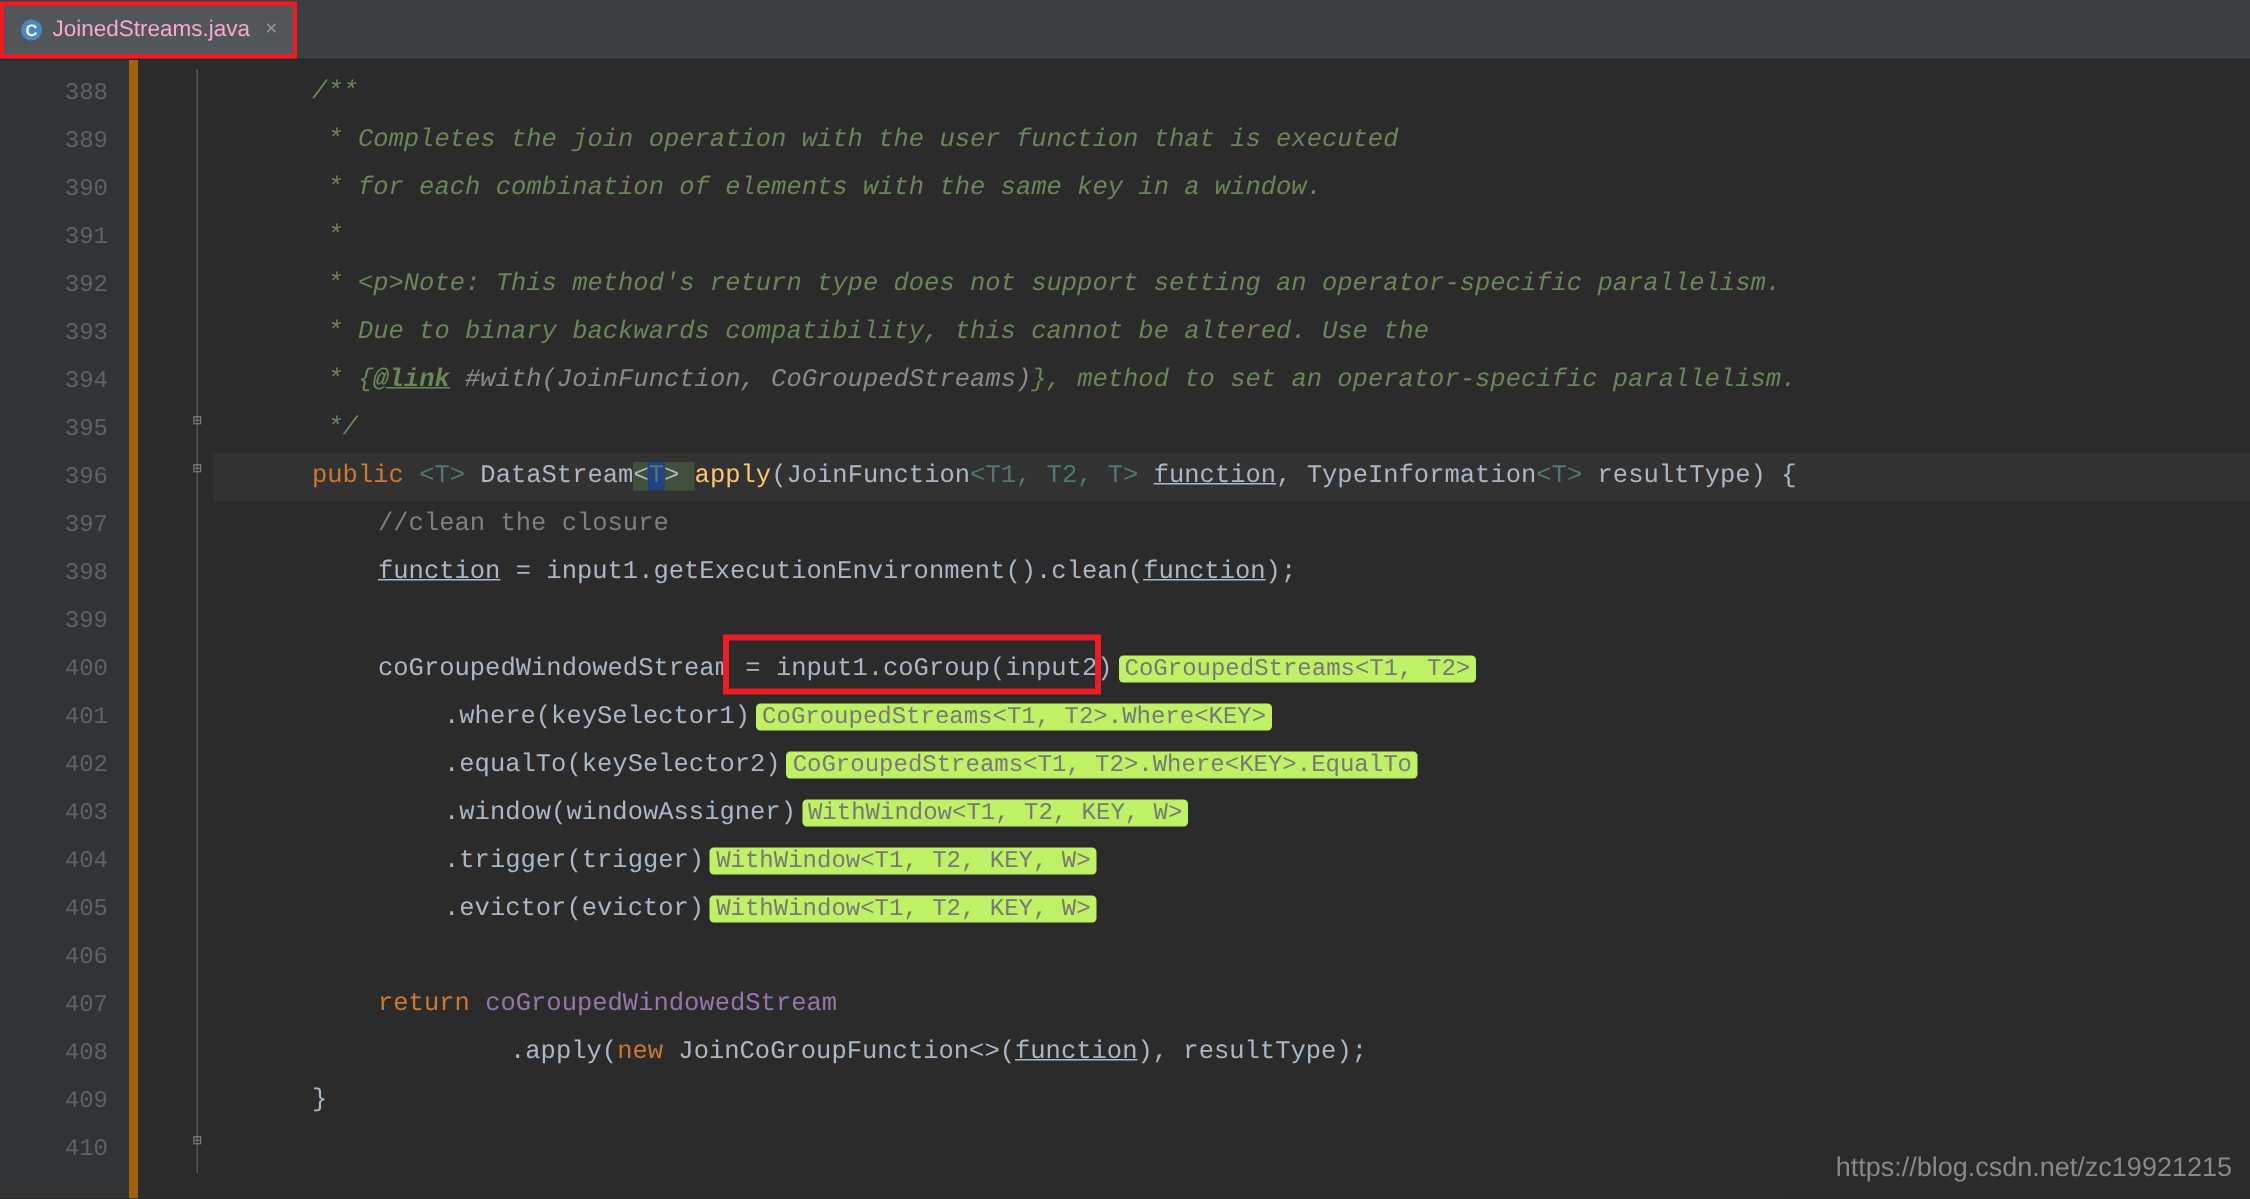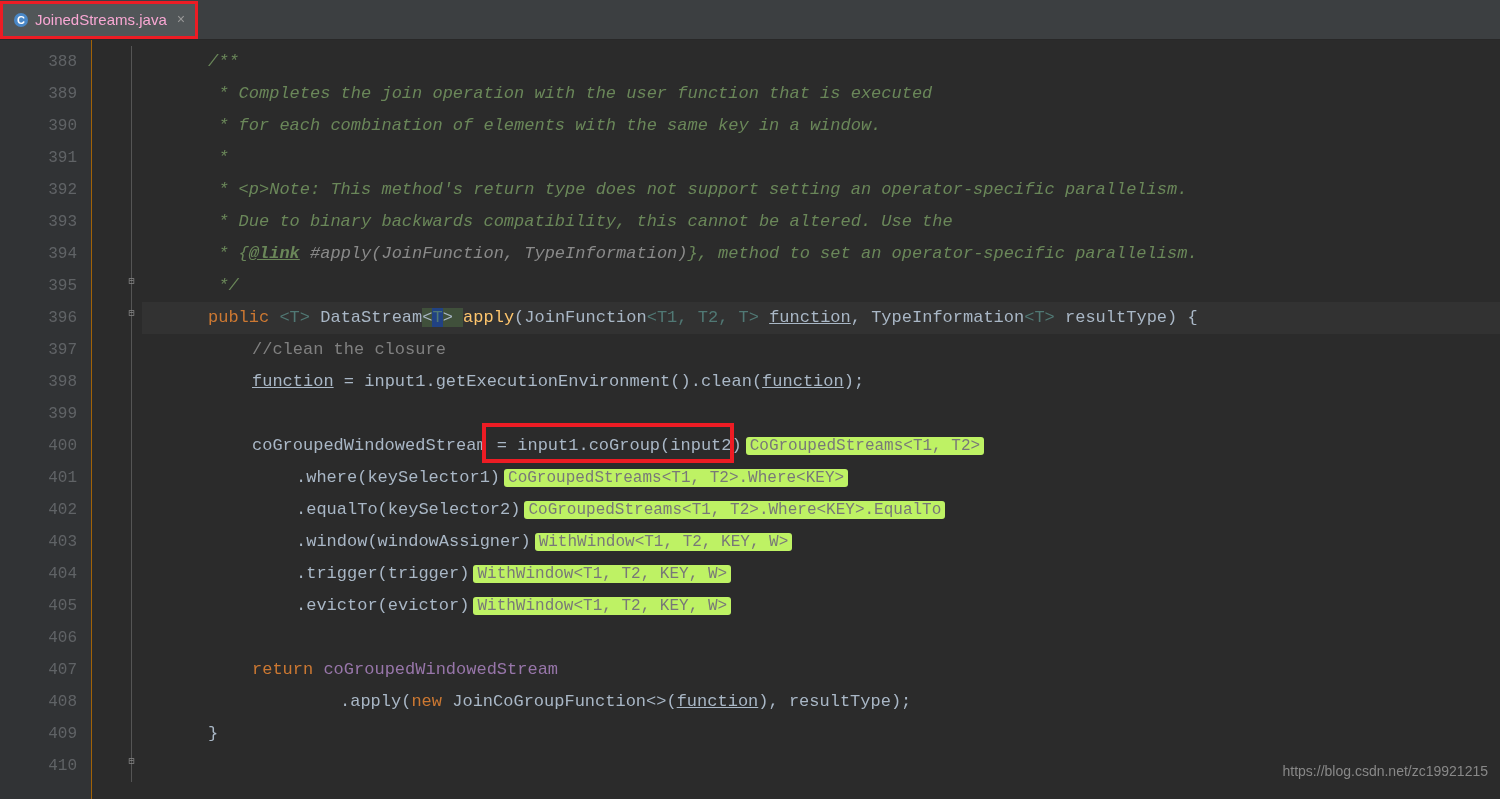--- a/index.html
+++ b/index.html
@@ -45,21 +45,21 @@
   .tab-close { color: #999; font-size: 14px; margin-left: 4px; cursor: pointer; }
   .editor {
     display: flex;
     height: calc(100% - 40px);
     background: #2B2B2B;
     position: relative;
   }
   .gutter {
     width: 92px;
     background: #313335;
-    border-right: 1px solid #a16207;
+    border-right: 6px solid #a16207;
     text-align: right;
     padding-right: 14px;
     color: #606366;
     font-size: 16px;
     line-height: 32px;
     padding-top: 6px;
     user-select: none;
     position: relative;
   }
   .gutter .ln { height: 32px; }
@@ -123,23 +123,23 @@
   .c-type-param-hl2 { background: #214283; color: #507874; }
   
   .redbox {
     position: absolute;
     border: 4px solid #ED1C24;
     pointer-events: none;
   }
   .watermark {
     position: absolute;
     right: 12px;
-    bottom: 20px;
+    bottom: 10px;
     color: #888;
-    font-size: 14px;
+    font-size: 18px;
     font-family: Arial, sans-serif;
   }
 </style>
 </head>
 <body>
 
 <div class="tab-bar">
   <div class="tab-highlight-box">
     <div class="tab">
       <span class="tab-icon">
@@ -188,21 +188,21 @@
     <div class="fold-mark" style="top:710px;">⊟</div>
   </div>
 
   <div class="code-area">
     <div class="code-line indent1"><span class="c-doc">/**</span></div>
     <div class="code-line indent1"><span class="c-doc"> * Completes the join operation with the user function that is executed</span></div>
     <div class="code-line indent1"><span class="c-doc"> * for each combination of elements with the same key in a window.</span></div>
     <div class="code-line indent1"><span class="c-doc"> *</span></div>
     <div class="code-line indent1"><span class="c-doc"> * &lt;p&gt;Note: This method's return type does not support setting an operator-specific parallelism.</span></div>
     <div class="code-line indent1"><span class="c-doc"> * Due to binary backwards compatibility, this cannot be altered. Use the</span></div>
-    <div class="code-line indent1"><span class="c-doc"> * {</span><span class="c-doc-tag">@link</span><span class="c-doc-ref"> #apply(JoinFunction, TypeInformation)</span><span class="c-doc">}, method to set an operator-specific parallelism.</span></div>
+    <div class="code-line indent1"><span class="c-doc"> * {</span><span class="c-doc-tag">@link</span><span class="c-doc-ref"> #with(JoinFunction, CoGroupedStreams)</span><span class="c-doc">}, method to set an operator-specific parallelism.</span></div>
     <div class="code-line indent1"><span class="c-doc"> */</span></div>
     <div class="code-line current indent1"><span class="c-kw">public </span><span class="c-generic">&lt;T&gt; </span><span class="c-type">DataStream</span><span class="c-type-param-hl">&lt;</span><span class="c-type-param-hl2">T</span><span class="c-type-param-hl">&gt; </span><span class="c-method-decl">apply</span><span class="c-type">(JoinFunction</span><span class="c-generic">&lt;T1, T2, T&gt; </span><span class="c-param">function</span><span class="c-type">, TypeInformation</span><span class="c-generic">&lt;T&gt;</span><span class="c-type"> resultType) {</span></div>
     <div class="code-line indent2"><span class="c-comment">//clean the closure</span></div>
     <div class="code-line indent2"><span class="c-param">function</span><span class="c-call"> = input1.getExecutionEnvironment().clean(</span><span class="c-param">function</span><span class="c-punct">);</span></div>
     <div class="code-line"></div>
     <div class="code-line indent2"><span class="c-call">coGroupedWindowedStream = </span><span class="c-call">input1.coGroup(input2)</span><span class="c-hint">CoGroupedStreams&lt;T1, T2&gt;</span></div>
     <div class="code-line indent3"><span class="c-call">.where(keySelector1)</span><span class="c-hint">CoGroupedStreams&lt;T1, T2&gt;.Where&lt;KEY&gt;</span></div>
     <div class="code-line indent3"><span class="c-call">.equalTo(keySelector2)</span><span class="c-hint">CoGroupedStreams&lt;T1, T2&gt;.Where&lt;KEY&gt;.EqualTo</span></div>
     <div class="code-line indent3"><span class="c-call">.window(windowAssigner)</span><span class="c-hint">WithWindow&lt;T1, T2, KEY, W&gt;</span></div>
     <div class="code-line indent3"><span class="c-call">.trigger(trigger)</span><span class="c-hint">WithWindow&lt;T1, T2, KEY, W&gt;</span></div>

